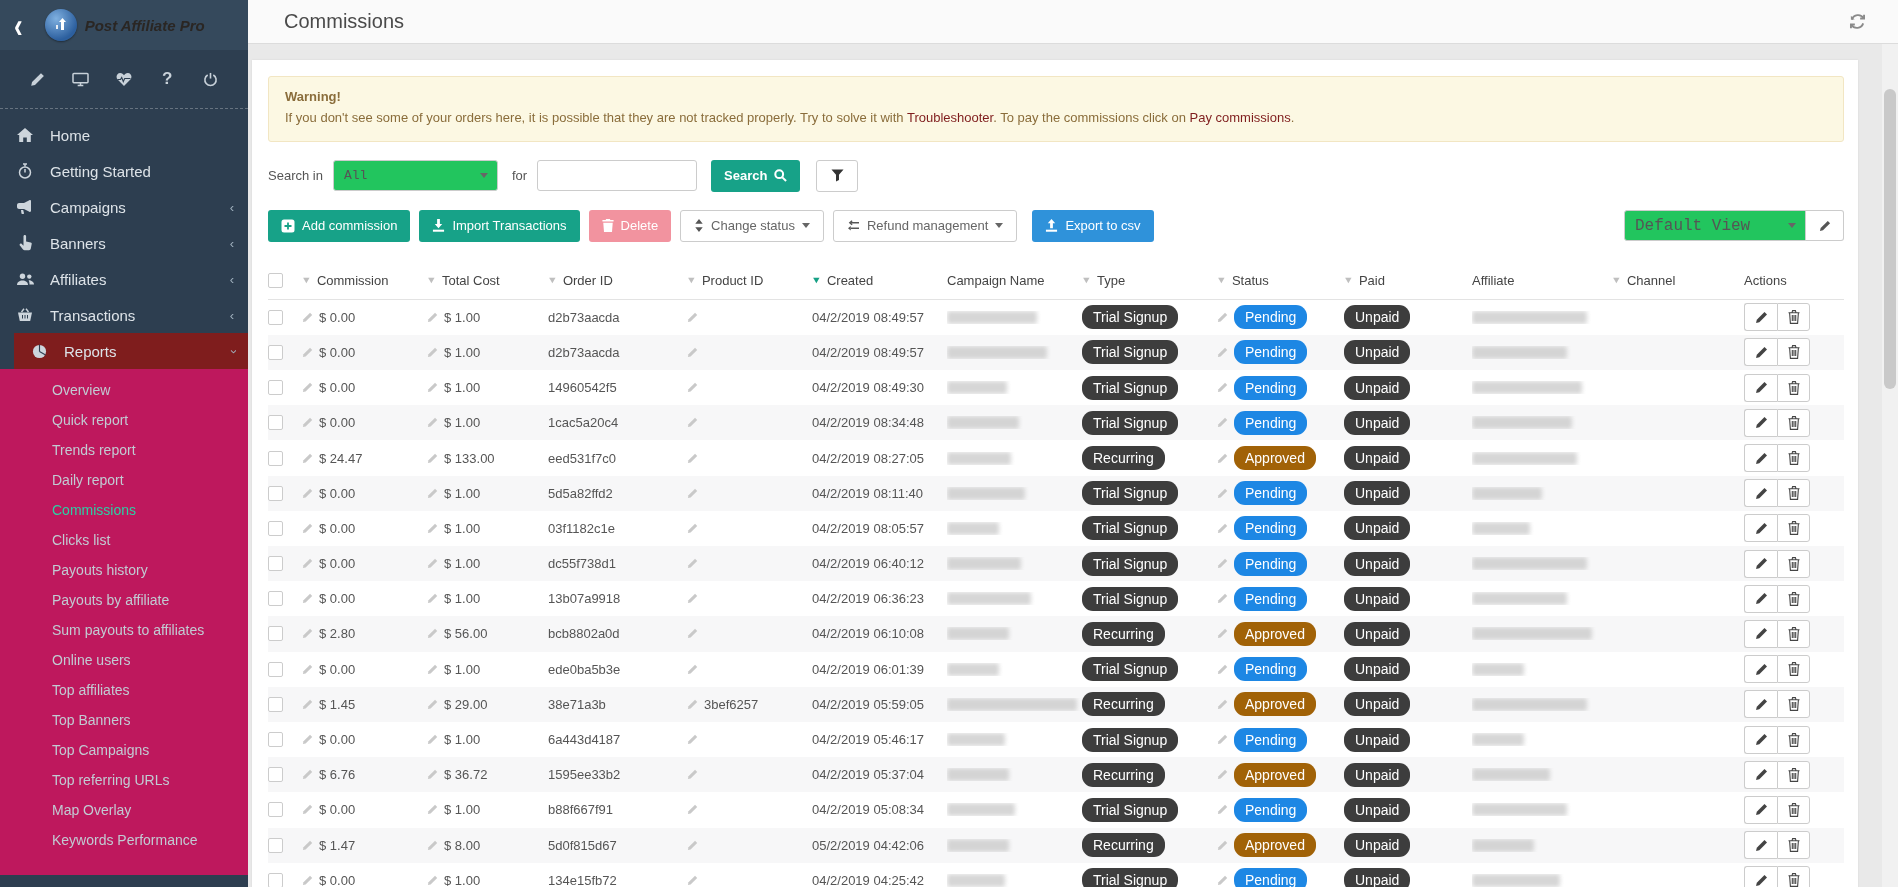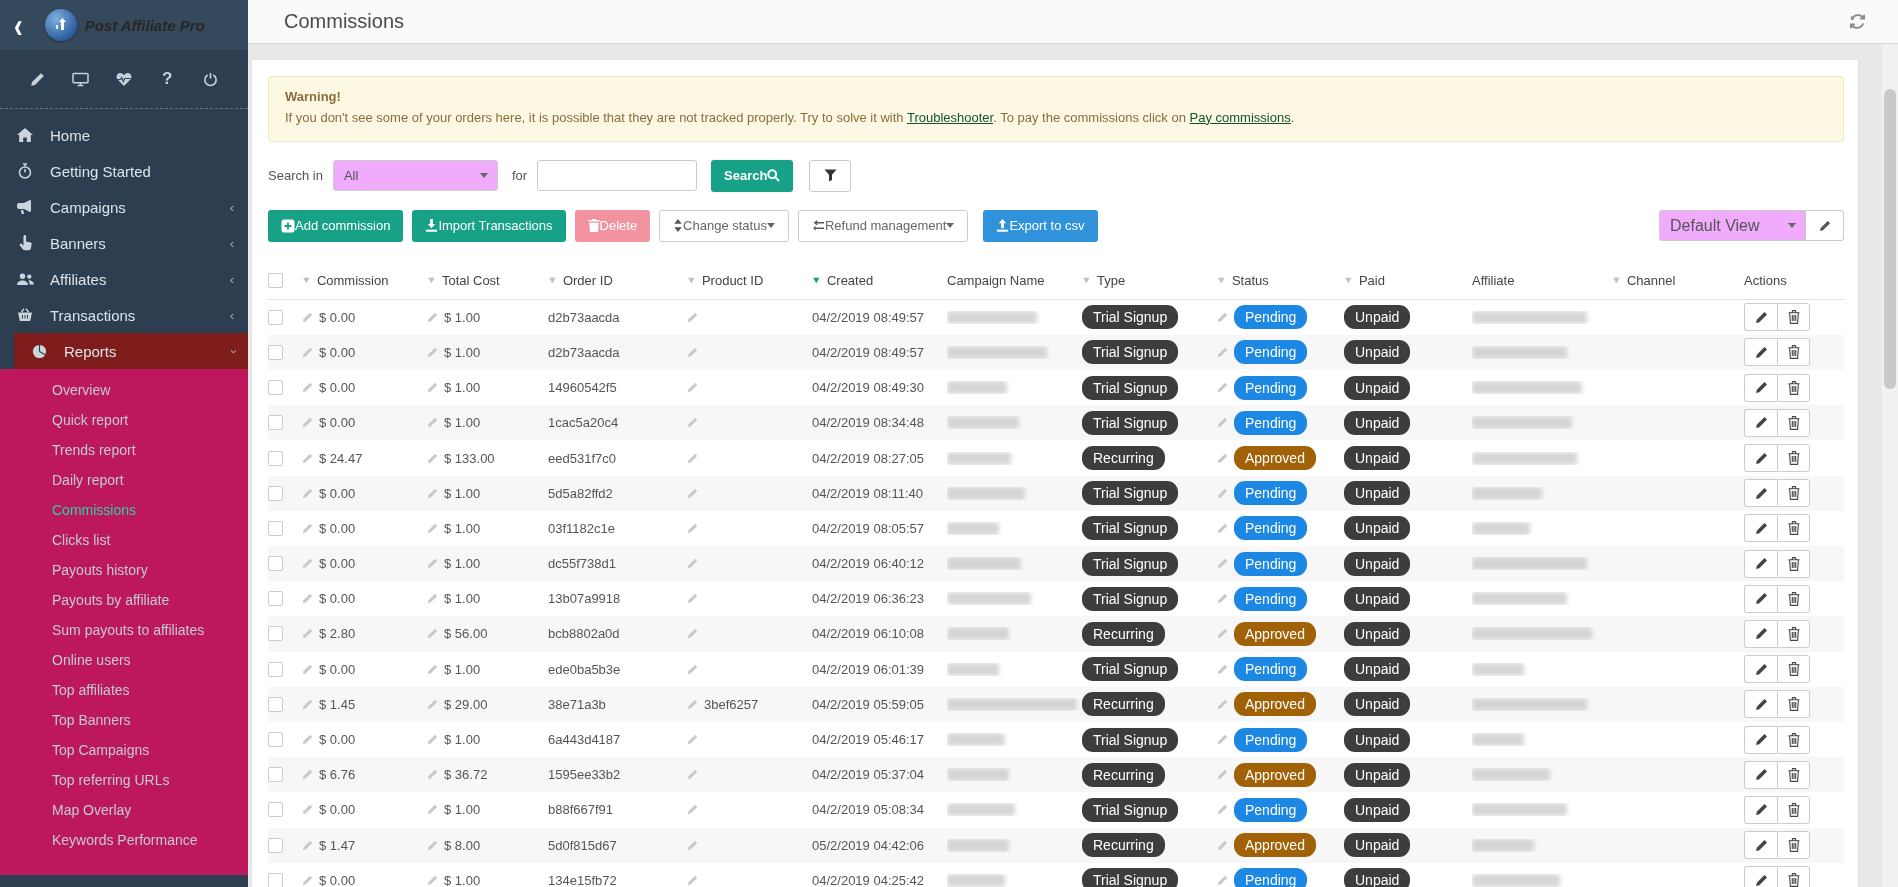--- a/index.html
+++ b/index.html
@@ -26,40 +26,40 @@
   .main { margin-left:248px; height:887px; position:relative; }
   .main-header { height:44px; background:#fafafa; border-bottom:1px solid #dcdcdc; display:flex; align-items:center; padding:0 30px 0 36px; }
   .page-title { font-size:20px; color:#4a4a4a; }
   .refresh { margin-left:auto; color:#8a8a8a; width:20px; height:20px; cursor:pointer; }
 
   .content { padding:16px 40px 0 4px; }
   .panel { background:#fff; padding:16px 14px 0 16px; min-height:830px; box-shadow:0 0 2px rgba(0,0,0,.08); }
 
   .warning-box { background:#fcf8e3; border:1px solid #f2e6c3; border-radius:3px; padding:11px 8px 13px 16px; color:#8a6d3b; font-size:13px; line-height:1.45; }
   .warning-title { font-weight:bold; margin-bottom:2px; }
-  .warning-box a { color:#14532d; text-decoration:underline; cursor:pointer; }
+  .warning-box a { color:#7f1d1d; cursor:pointer; }
 
   .search-row { display:flex; align-items:center; margin-top:18px; font-size:13px; color:#555; }
-  .sel { position:relative; display:flex; align-items:center; height:31px; border:1px solid #ccc; border-radius:3px; background:#f0abfc; padding:0 26px 0 10px; color:#555; cursor:pointer; }
+  .sel { position:relative; display:flex; align-items:center; height:31px; border:1px solid #ccc; border-radius:3px; background:#22c55e; padding:0 26px 0 10px; color:#555; cursor:pointer;font-family:Liberation Mono, monospace; }
   .sel .caret { position:absolute; right:9px; }
   .caret { width:0; height:0; border-left:4px solid transparent; border-right:4px solid transparent; border-top:5px solid #666; display:inline-block; }
   .search-sel { width:165px; margin-left:10px; }
   .for-label { margin:0 10px 0 14px; }
   .search-input { width:160px; height:31px; border:1px solid #ccc; border-radius:3px; padding:0 8px; font-size:13px; outline:none; }
-  .btn { display:inline-flex; align-items:center; height:32px; padding:0 13px; border-radius:3px; font-size:13px; cursor:pointer; border:none; white-space:nowrap; }
+  .btn { display:inline-flex; align-items:center; gap:7px; height:32px; padding:0 13px; border-radius:3px; font-size:13px; cursor:pointer; border:none; white-space:nowrap; }
   .btn-teal { background:#17a288; color:#fff; }
   .btn-blue { background:#2f92da; color:#fff; }
   .btn-pink { background:#f2939f; color:#fff; }
   .btn-white { background:#fff; color:#666; border:1px solid #ccc; }
   .search-btn { margin-left:14px; font-weight:bold; }
   .filter-btn { margin-left:16px; width:42px; justify-content:center; color:#333; }
 
   .toolbar-row { display:flex; align-items:center; margin-top:18px; gap:9px; }
   .view-group { margin-left:auto; display:flex; }
-  .view-sel { width:147px; justify-content:space-between; border-radius:3px 0 0 3px; }
+  .view-sel { width:182px; justify-content:space-between; border-radius:3px 0 0 3px; }
   .view-edit { width:38px; height:31px; border:1px solid #ccc; border-left:none; border-radius:0 3px 3px 0; background:#fff; display:flex; align-items:center; justify-content:center; cursor:pointer; color:#555; }
 
   
   .table { margin-top:20px; }
   .tgrid { display:grid; grid-template-columns:34px 125px 121px 139px 125px 135px 135px 135px 127px 128px 140px 132px 1fr; align-items:center; }
   .thead { height:38px; border-bottom:1px solid #e3e3e3; font-size:13px; color:#444; }
   .th { display:flex; align-items:center; gap:6px; }
   .sortc { font-size:9px; color:#bfbfbf; transform:scaleX(1.2); }
   .sortc.green { color:#16a085; }
   .trow { height:35.2px; font-size:13px; color:#555; }

